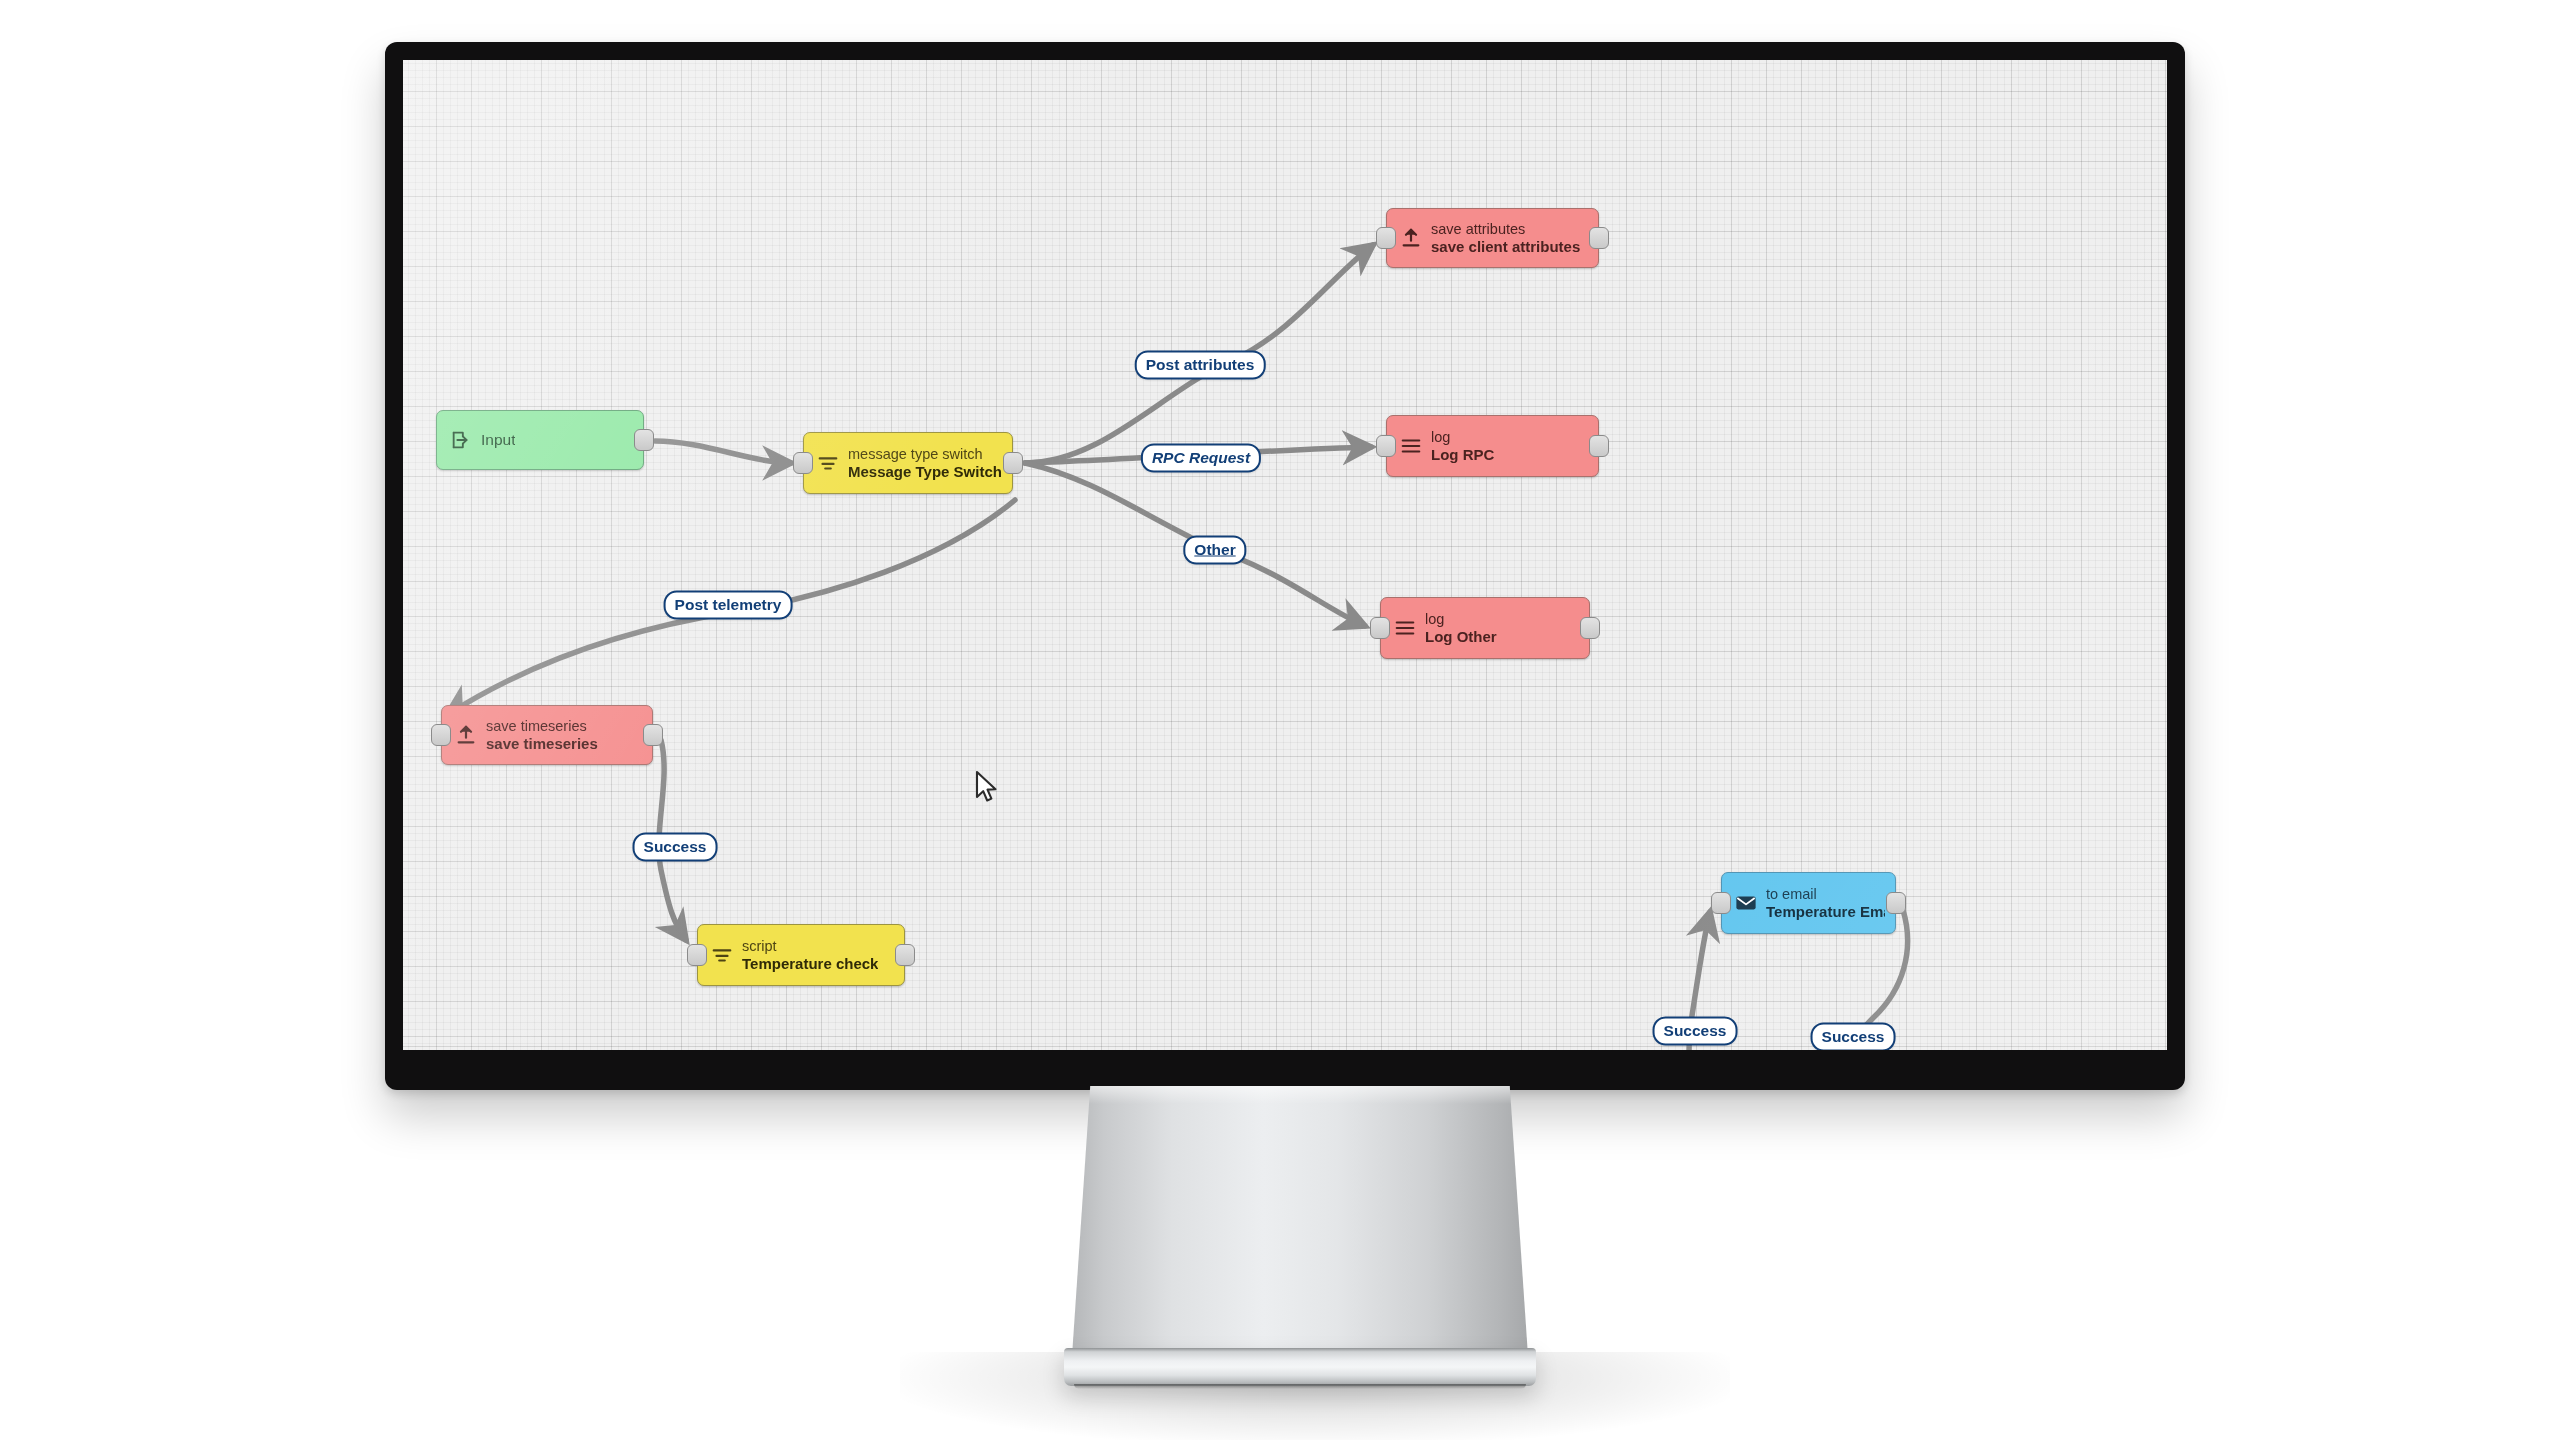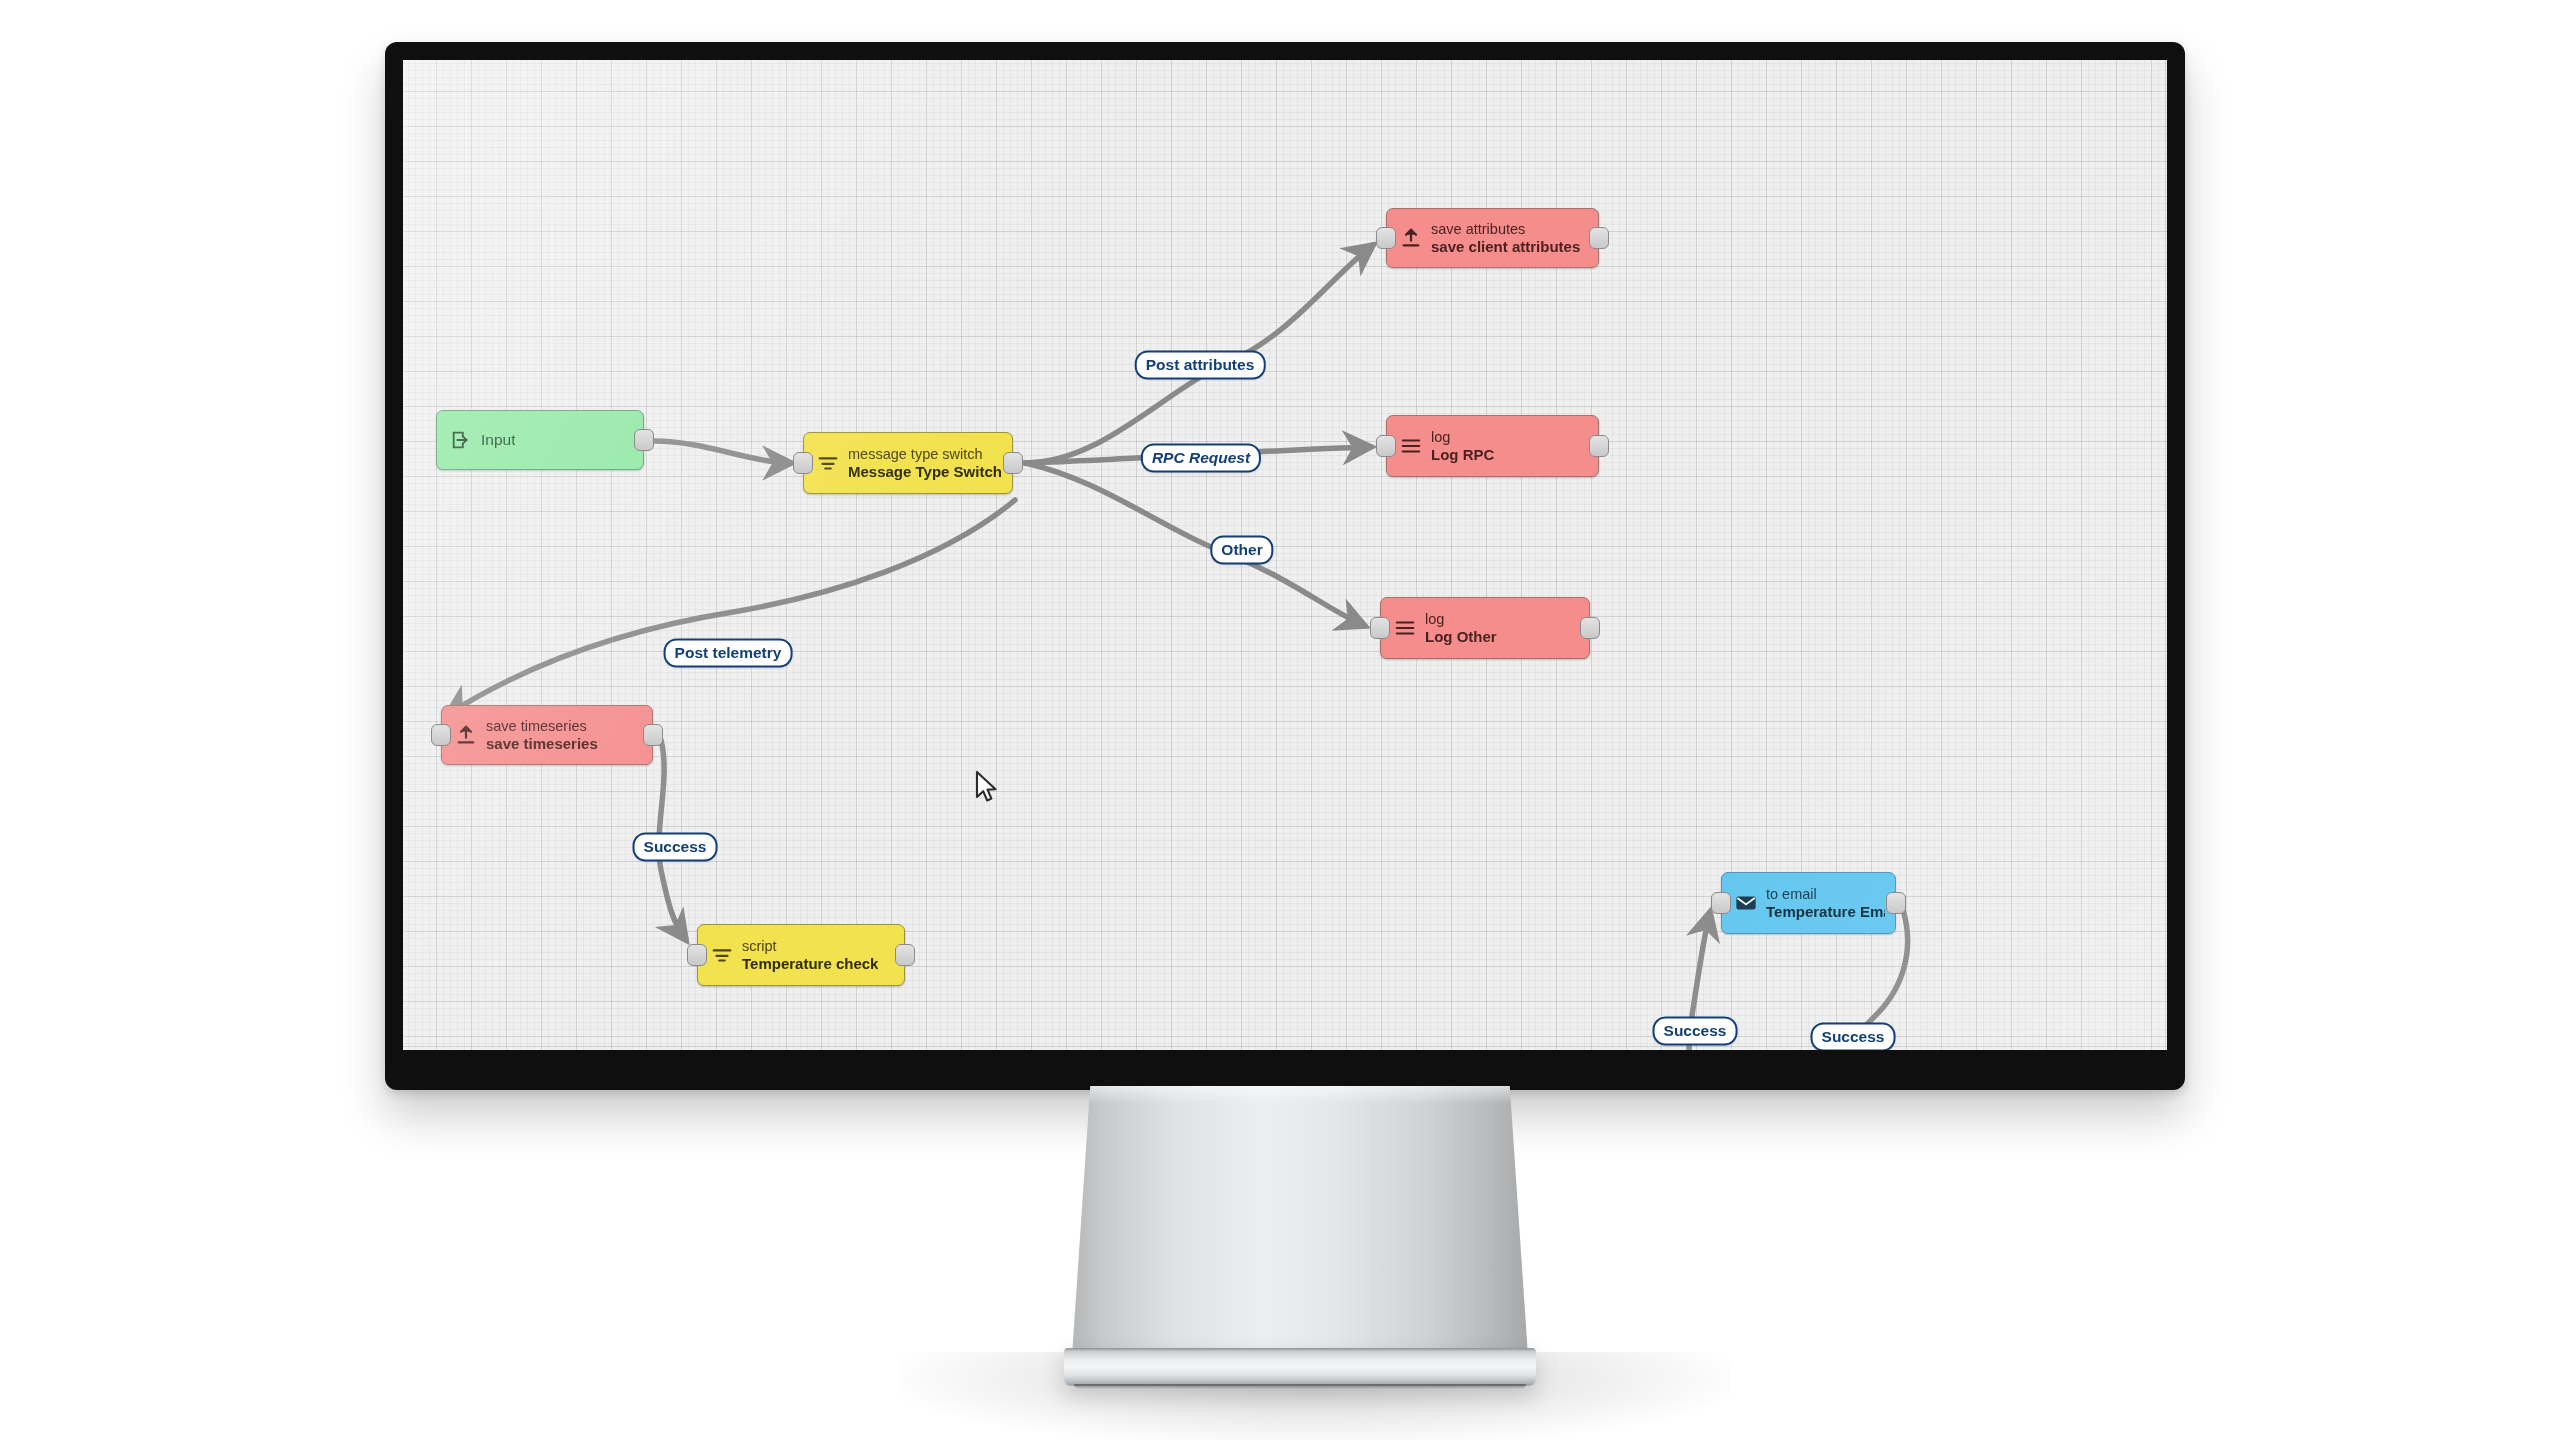--- a/index.html
+++ b/index.html
@@ -281,22 +281,22 @@
                   <span class="ntype">to email</span>
                   <span class="nname">Temperature Email</span>
                 </span>
                 <span class="port in"></span>
                 <span class="port out"></span>
               </div>
             </div>
           <div id="labels-layer">
               <div class="elabel" style="left: 797px; top: 305px;">Post attributes</div>
               <div class="elabel" style="left: 798px; top: 398px; font-style: italic;">RPC Request</div>
-              <div class="elabel" style="left: 839px; top: 490px;">Other</div>
-              <div class="elabel" style="left: 325px; top: 545px; margin-top: 48px;">Post telemetry</div>
+              <div class="elabel" style="left: 812px; top: 490px; text-decoration: underline;">Other</div>
+              <div class="elabel" style="left: 325px; top: 545px;">Post telemetry</div>
               <div class="elabel" style="left: 272px; top: 787px;">Success</div>
               <div class="elabel" style="left: 1292px; top: 971px;">Success</div>
               <div class="elabel" style="left: 1450px; top: 977px;">Success</div>
             </div>
 
           <svg id="cursor" viewBox="0 0 26 34" xmlns="http://www.w3.org/2000/svg" style="left: 571px; top: 710px;">
             <path d="M3,2 L3,27 L9.2,21.2 L13.2,30.5 L17.4,28.6 L13.5,19.6 L21.5,19.2 Z" fill="#ffffff" stroke="#2b2b2b" stroke-width="2.1" stroke-linejoin="round"></path>
           </svg>
 
         </div>

